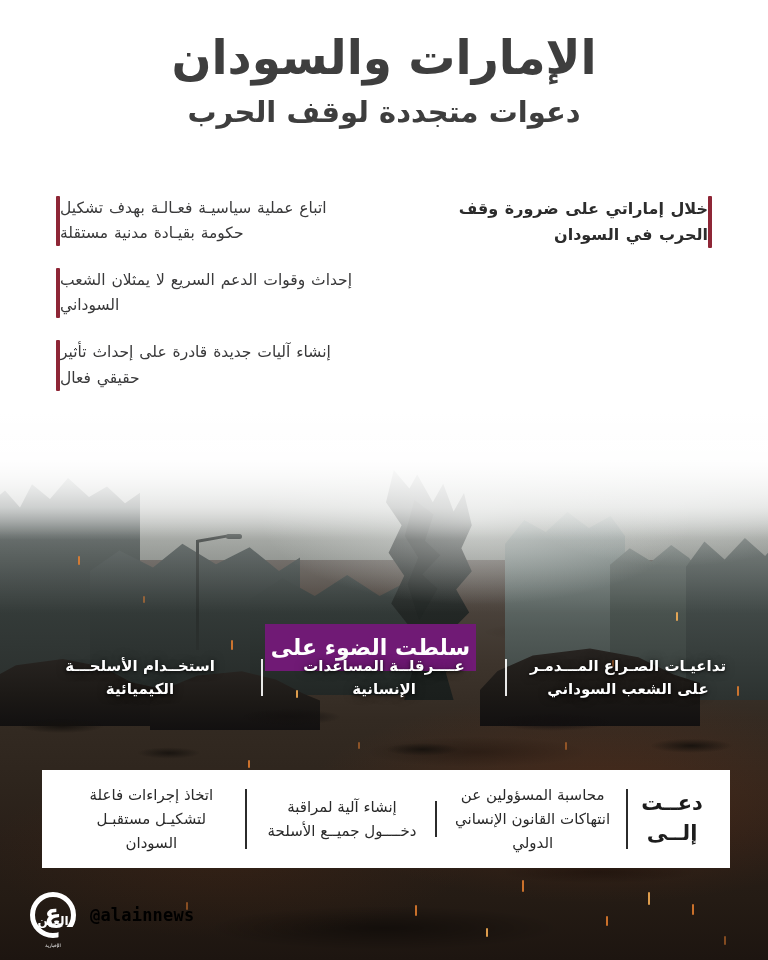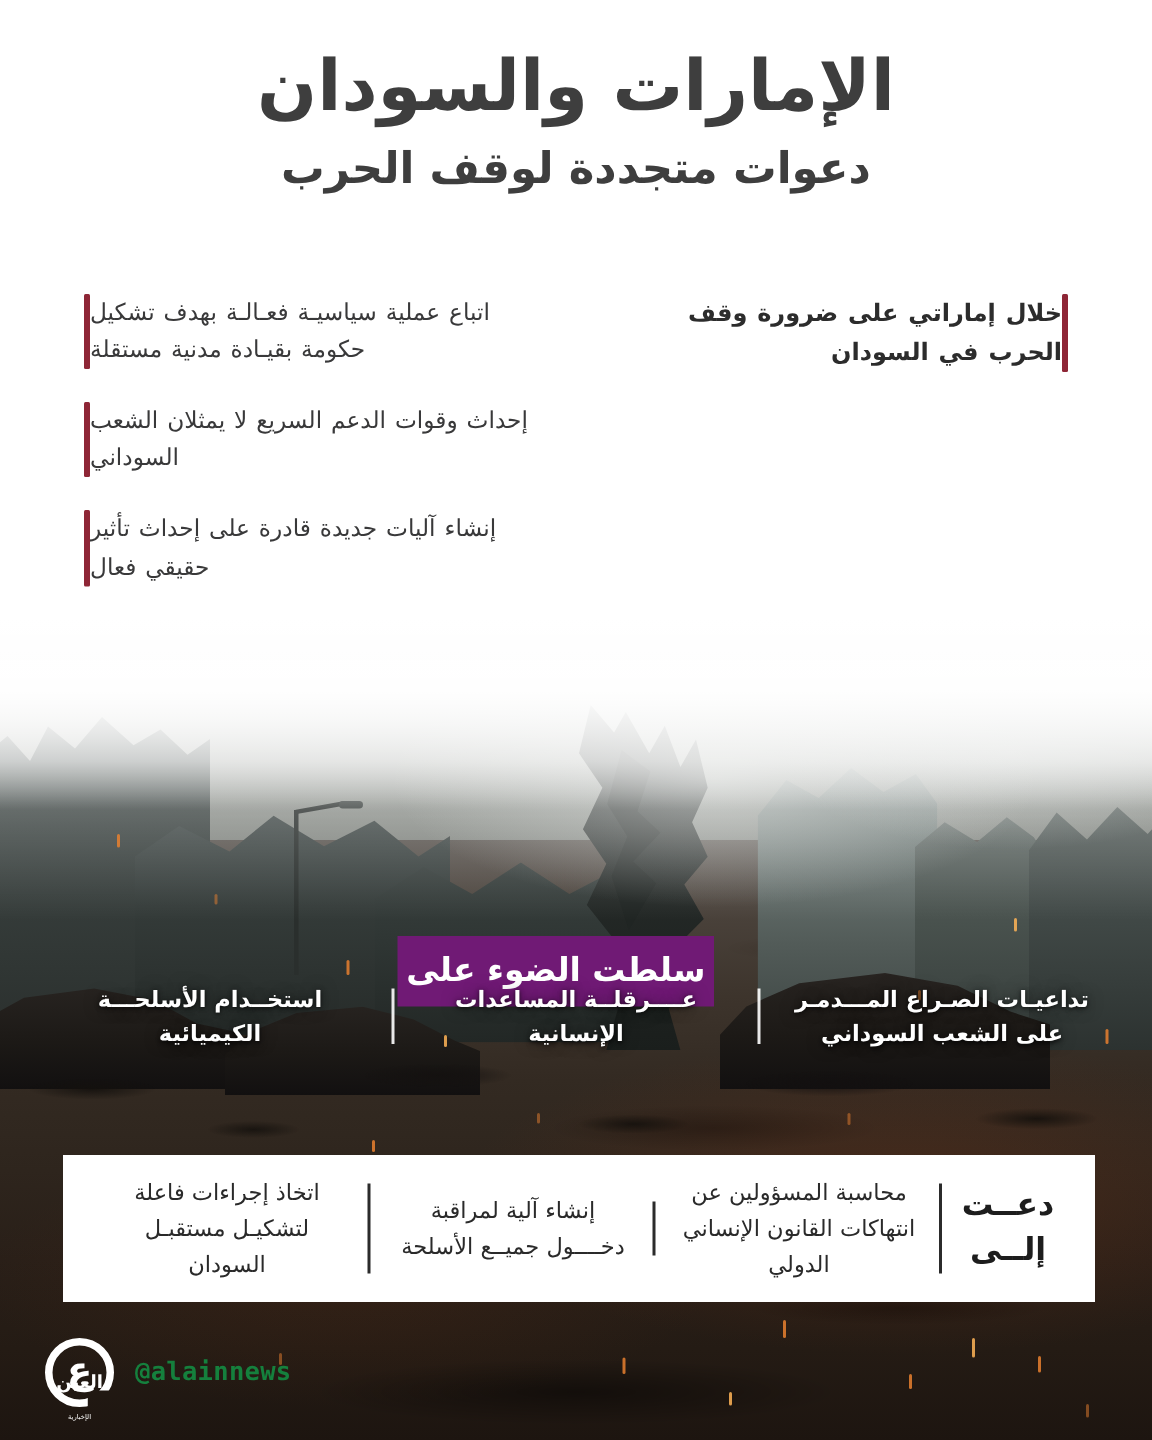--- a/index.html
+++ b/index.html
@@ -278,21 +278,21 @@
   }
   .logo-word {
     position:absolute; left:0; top:23px; width:46px; text-align:center;
     color:#ffffff; font-size:12px; font-weight:bold; line-height:1;
   }
   .logo-sub {
     position:absolute; left:0; top:52px; width:46px; text-align:center;
     color:#ffffff; font-size:4.5px; line-height:1; letter-spacing:.3px;
   }
   .handle {
-    color:#15803d; font-size:17px; font-weight:bold; direction:ltr;
+    color:#000000; font-size:17px; font-weight:bold; direction:ltr;
     font-family:"DejaVu Sans Mono","Liberation Mono",monospace;
     letter-spacing:.2px;
   }
 </style>
 </head>
 <body>
 
 <div id="stage">
 
   <div class="photo">

